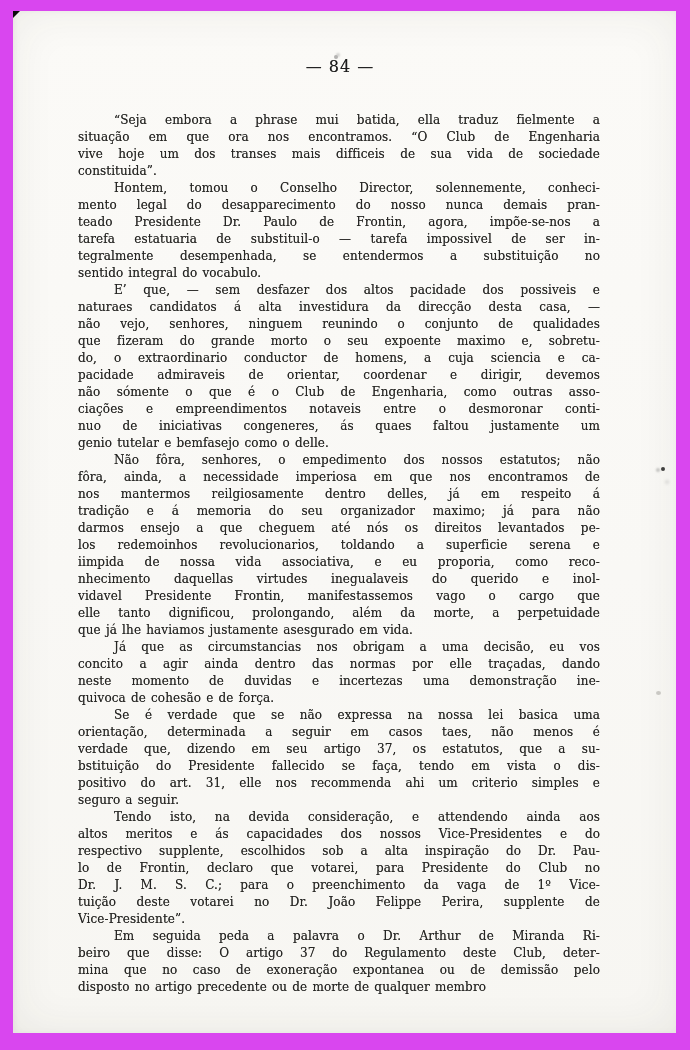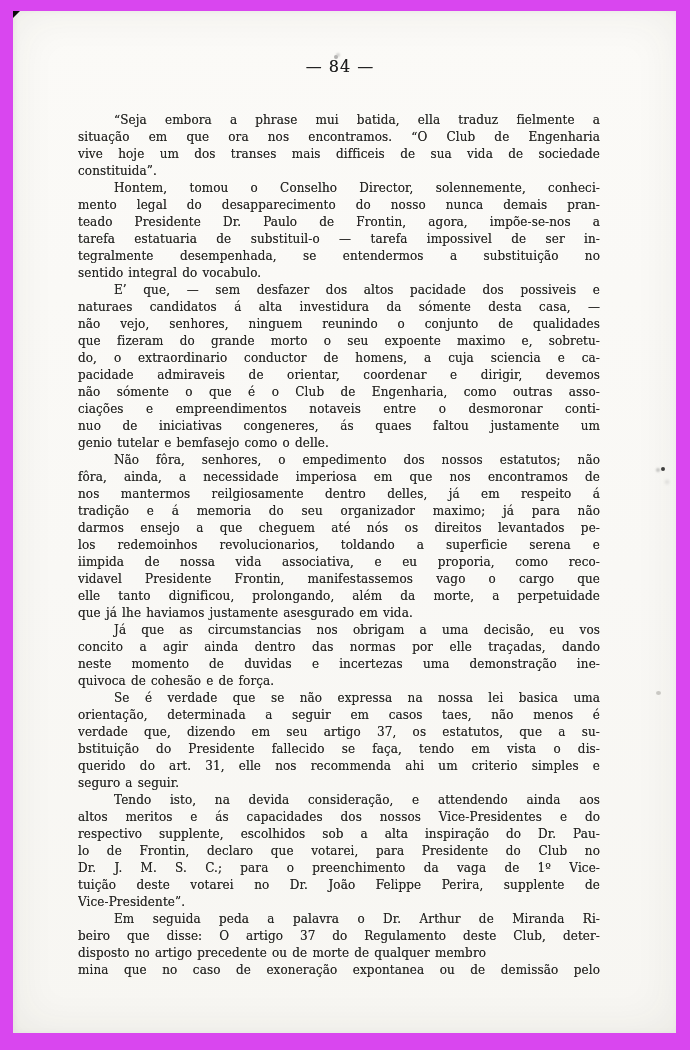--- a/index.html
+++ b/index.html
@@ -103,55 +103,56 @@
         <div class="line">situação em que ora nos encontramos. “O Club de Engenharia</div>
         <div class="line">vive hoje um dos transes mais difficeis de sua vida de sociedade</div>
         <div class="line plast">constituida”.</div>
         <div class="line first">Hontem, tomou o Conselho Director, solennemente, conheci-</div>
         <div class="line">mento legal do desapparecimento do nosso nunca demais pran-</div>
         <div class="line">teado Presidente Dr. Paulo de Frontin, agora, impõe-se-nos a</div>
         <div class="line">tarefa estatuaria de substituil-o — tarefa impossivel de ser in-</div>
         <div class="line">tegralmente desempenhada, se entendermos a substituição no</div>
         <div class="line plast">sentido integral do vocabulo.</div>
         <div class="line first">E’ que, — sem desfazer dos altos pacidade dos possiveis e</div>
-        <div class="line">naturaes candidatos á alta investidura da sómente desta casa, —</div>
+        <div class="line">naturaes candidatos á alta investidura da direcção desta casa, —</div>
         <div class="line">não vejo, senhores, ninguem reunindo o conjunto de qualidades</div>
         <div class="line">que fizeram do grande morto o seu expoente maximo e, sobretu-</div>
         <div class="line">do, o extraordinario conductor de homens, a cuja sciencia e ca-</div>
         <div class="line">pacidade admiraveis de orientar, coordenar e dirigir, devemos</div>
         <div class="line">não sómente o que é o Club de Engenharia, como outras asso-</div>
         <div class="line">ciações e empreendimentos notaveis entre o desmoronar conti-</div>
         <div class="line">nuo de iniciativas congeneres, ás quaes faltou justamente um</div>
         <div class="line plast">genio tutelar e bemfasejo como o delle.</div>
         <div class="line first">Não fôra, senhores, o empedimento dos nossos estatutos; não</div>
         <div class="line">fôra, ainda, a necessidade imperiosa em que nos encontramos de</div>
         <div class="line">nos mantermos reilgiosamente dentro delles, já em respeito á</div>
         <div class="line">tradição e á memoria do seu organizador maximo; já para não</div>
         <div class="line">darmos ensejo a que cheguem até nós os direitos levantados pe-</div>
         <div class="line">los redemoinhos revolucionarios, toldando a superficie serena e</div>
         <div class="line">iimpida de nossa vida associativa, e eu proporia, como reco-</div>
+        <div class="line">nhecimento daquellas virtudes inegualaveis do querido e inol-</div>
         <div class="line">vidavel Presidente Frontin, manifestassemos vago o cargo que</div>
         <div class="line">elle tanto dignificou, prolongando, além da morte, a perpetuidade</div>
         <div class="line plast">que já lhe haviamos justamente asesgurado em vida.</div>
         <div class="line first">Já que as circumstancias nos obrigam a uma decisão, eu vos</div>
         <div class="line">concito a agir ainda dentro das normas por elle traçadas, dando</div>
         <div class="line">neste momento de duvidas e incertezas uma demonstração ine-</div>
         <div class="line plast">quivoca de cohesão e de força.</div>
         <div class="line first">Se é verdade que se não expressa na nossa lei basica uma</div>
         <div class="line">orientação, determinada a seguir em casos taes, não menos é</div>
         <div class="line">verdade que, dizendo em seu artigo 37, os estatutos, que a su-</div>
         <div class="line">bstituição do Presidente fallecido se faça, tendo em vista o dis-</div>
-        <div class="line">querido do art. 31, elle nos recommenda ahi um criterio simples e</div>
+        <div class="line">positivo do art. 31, elle nos recommenda ahi um criterio simples e</div>
         <div class="line plast">seguro a seguir.</div>
         <div class="line first">Tendo isto, na devida consideração, e attendendo ainda aos</div>
         <div class="line">altos meritos e ás capacidades dos nossos Vice-Presidentes e do</div>
         <div class="line">respectivo supplente, escolhidos sob a alta inspiração do Dr. Pau-</div>
         <div class="line">lo de Frontin, declaro que votarei, para Presidente do Club no</div>
         <div class="line">Dr. J. M. S. C.; para o preenchimento da vaga de 1º Vice-</div>
         <div class="line">tuição deste votarei no Dr. João Felippe Perira, supplente de</div>
         <div class="line plast">Vice-Presidente”.</div>
         <div class="line first">Em seguida peda a palavra o Dr. Arthur de Miranda Ri-</div>
         <div class="line">beiro que disse: O artigo 37 do Regulamento deste Club, deter-</div>
+        <div class="line">mina que no caso de exoneração expontanea ou de demissão pelo</div>
         <div class="line plast">disposto no artigo precedente ou de morte de qualquer membro</div>
-        <div class="line">mina que no caso de exoneração expontanea ou de demissão pelo</div>
       </div>
   </div>
 </div>
 
 </body></html>

